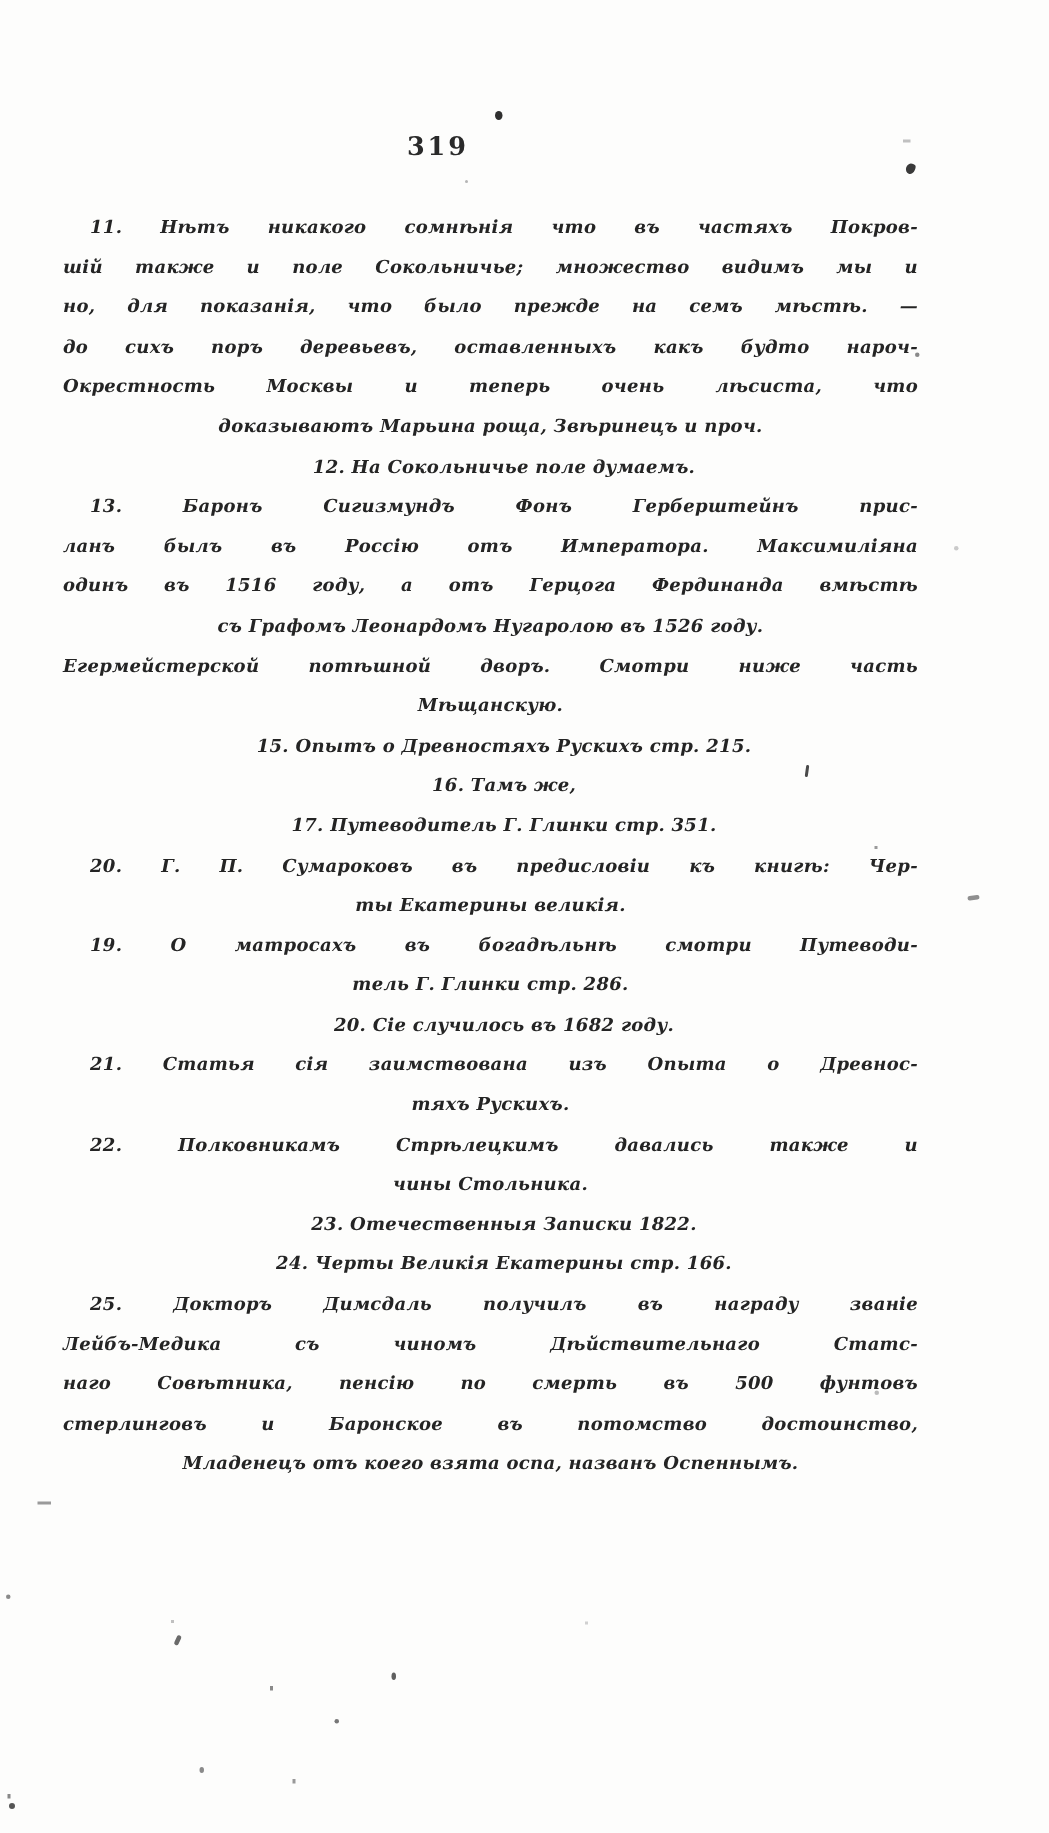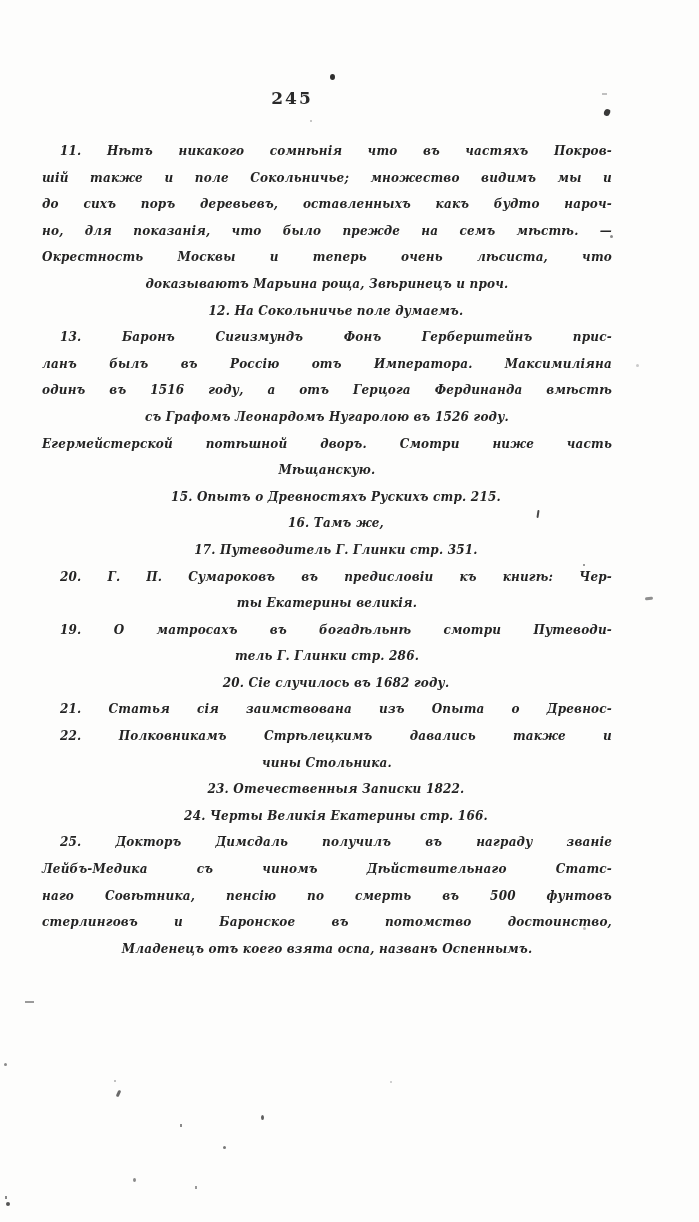--- a/index.html
+++ b/index.html
@@ -35,28 +35,28 @@
   .line { text-align:center; }
   .line.j { text-align:justify; text-align-last:justify; }
   .line.indent { text-indent:18px; }
   .speck { position:absolute; display:block; }
 </style>
 </head>
 <body>
 
 <div class="page">
 
-  <div class="pageno">245</div>
+  <div class="pageno">319</div>
 
   <div class="text-block">
       <div class="note">
         <div class="line indent j">11. Нѣтъ никакого сомнѣнія что въ частяхъ Покров-</div>
         <div class="line j">шій также и поле Сокольничье; множество видимъ мы и</div>
+        <div class="line j">но, для показанія, что было прежде на семъ мѣстѣ. —</div>
         <div class="line j">до сихъ поръ деревьевъ, оставленныхъ какъ будто нароч-</div>
-        <div class="line j">но, для показанія, что было прежде на семъ мѣстѣ. —</div>
         <div class="line j">Окрестность Москвы и теперь очень лѣсиста, что</div>
         <div class="line">доказываютъ Марьина роща, Звѣринецъ и проч.</div>
       </div>
       <div class="note">
         <div class="line indent">12. На Сокольничье поле думаемъ.</div>
       </div>
       <div class="note">
         <div class="line indent j">13. Баронъ Сигизмундъ Фонъ Герберштейнъ прис-</div>
         <div class="line j">ланъ былъ въ Россію отъ Императора. Максимиліяна</div>
         <div class="line j">одинъ въ 1516 году, а отъ Герцога Фердинанда вмѣстѣ</div>
@@ -81,20 +81,21 @@
       </div>
       <div class="note">
         <div class="line indent j">19. О матросахъ въ богадѣльнѣ смотри Путеводи-</div>
         <div class="line">тель Г. Глинки стр. 286.</div>
       </div>
       <div class="note">
         <div class="line indent">20. Сіе случилось въ 1682 году.</div>
       </div>
       <div class="note">
         <div class="line indent j">21. Статья сія заимствована изъ Опыта о Древнос-</div>
+        <div class="line">тяхъ Рускихъ.</div>
       </div>
       <div class="note">
         <div class="line indent j">22. Полковникамъ Стрѣлецкимъ давались также и</div>
         <div class="line">чины Стольника.</div>
       </div>
       <div class="note">
         <div class="line indent">23. Отечественныя Записки 1822.</div>
       </div>
       <div class="note">
         <div class="line indent">24. Черты Великія Екатерины стр. 166.</div>

